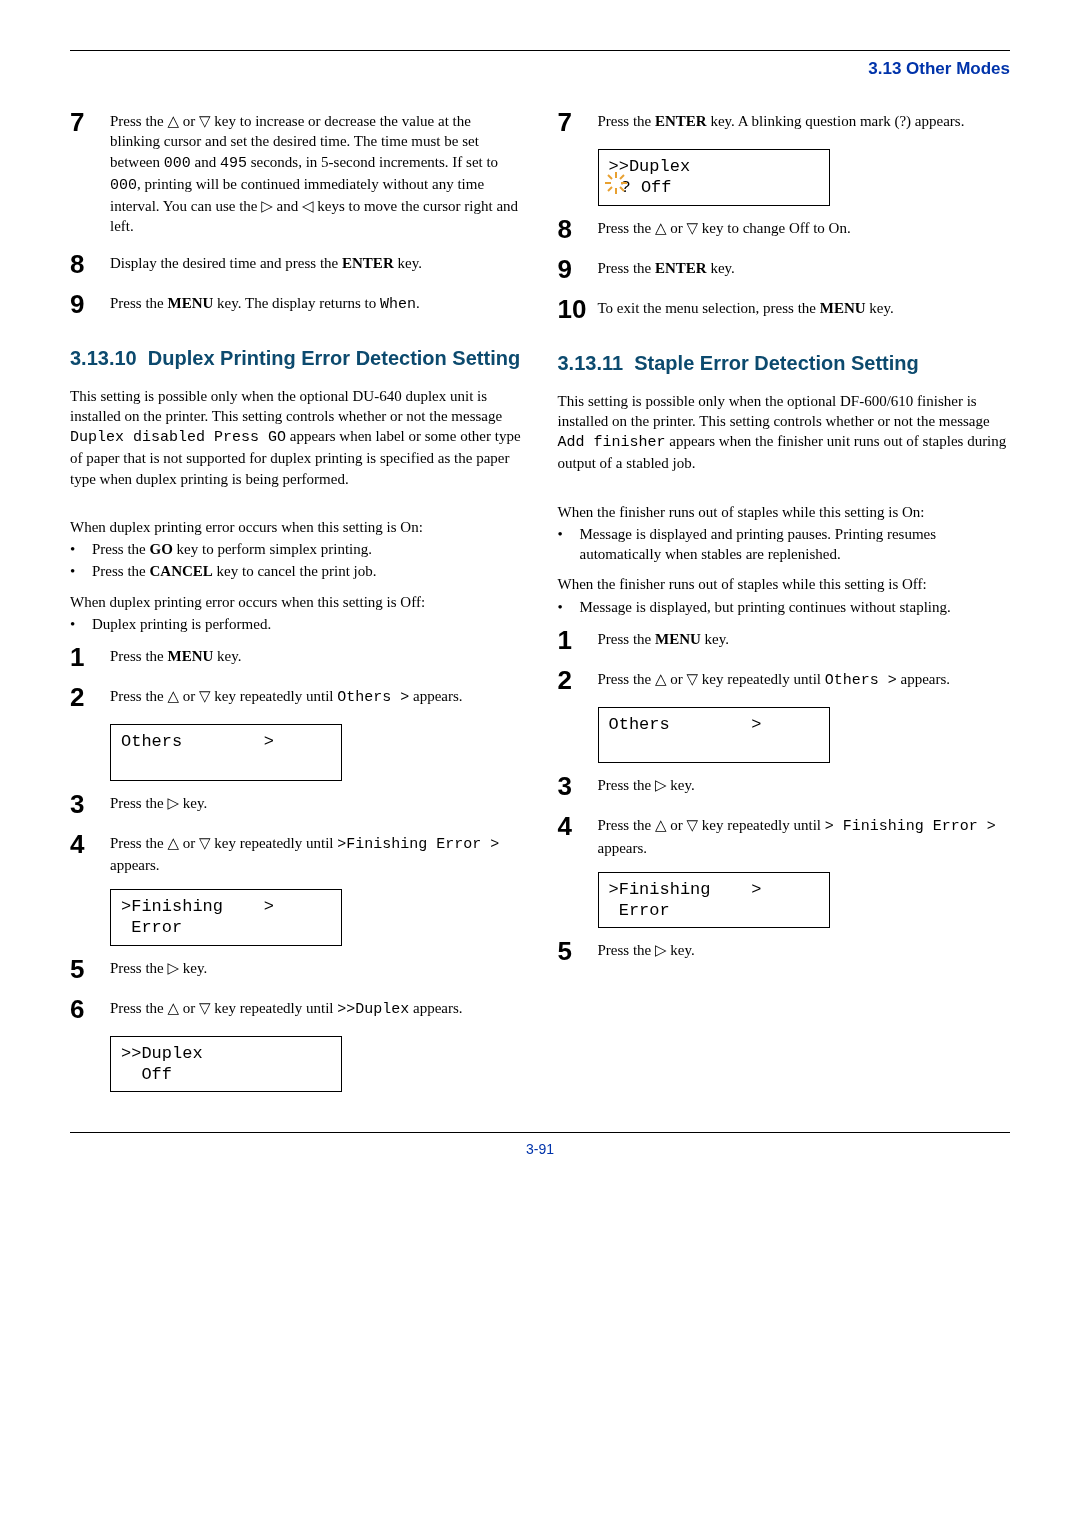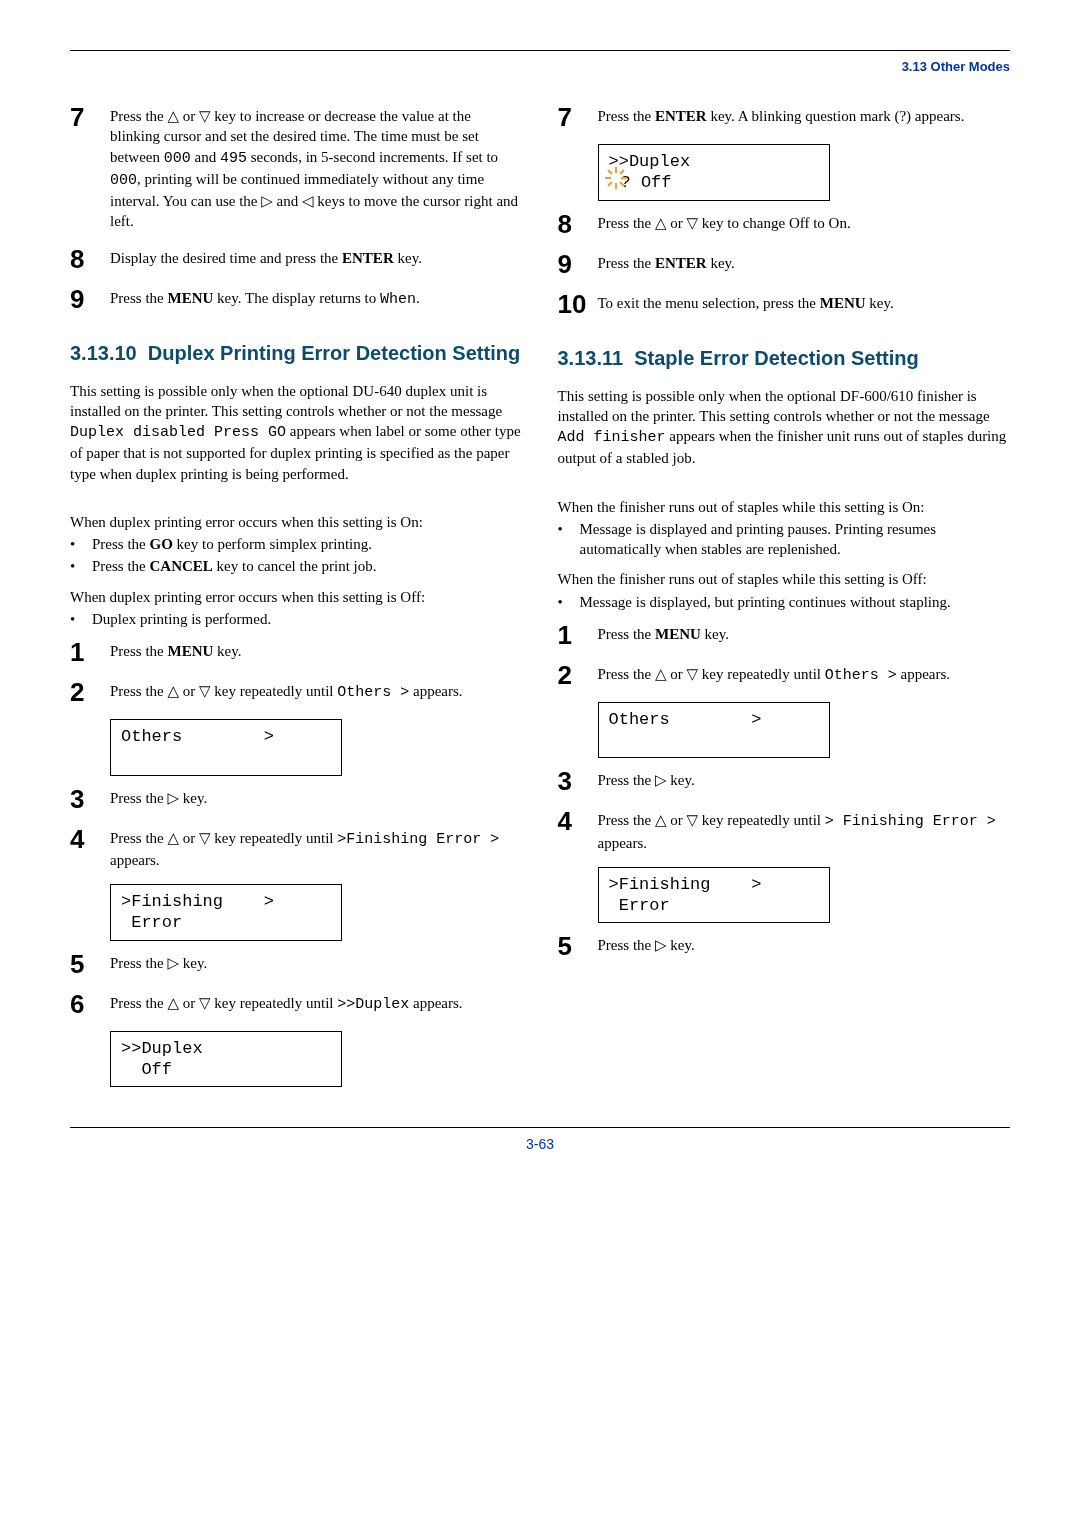--- a/index.html
+++ b/index.html
@@ -15,21 +15,21 @@
 }
 .header-line {
   border-top: 1px solid #000;
   margin-bottom: 8px;
 }
 .header-text {
   text-align: right;
   color: #0033aa;
   font-family: Arial, Helvetica, sans-serif;
   font-weight: bold;
-  font-size: 13px;
+  font-size: 17px;
   margin-bottom: 30px;
 }
 .columns {
   display: flex;
   gap: 35px;
 }
 .col {
   flex: 1;
   min-width: 0;
 }
@@ -288,14 +288,14 @@
 
       <div class="step">
         <div class="step-num">5</div>
         <div class="step-body">Press the <span class="tri-right">▷</span> key.</div>
       </div>
 
     </div>
   </div>
 
   <div class="footer-line"></div>
-  <div class="footer-text">3-63</div>
+  <div class="footer-text">3-91</div>
 </div>
 
 </body></html>

